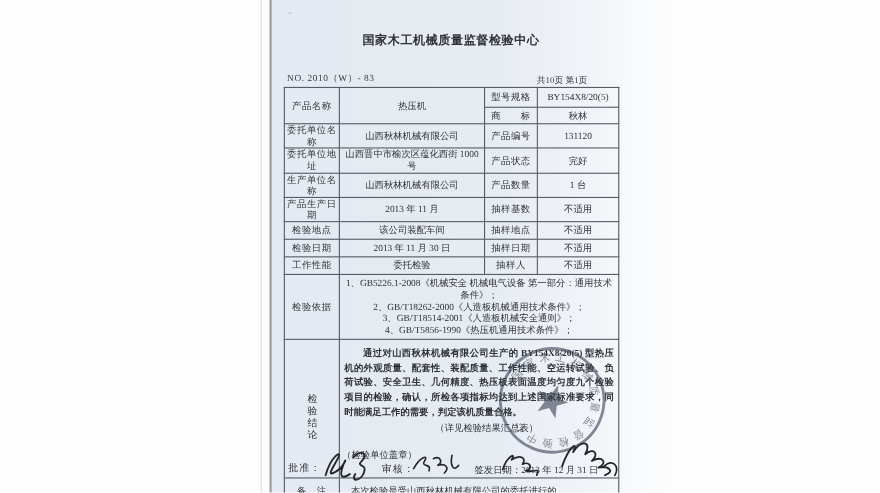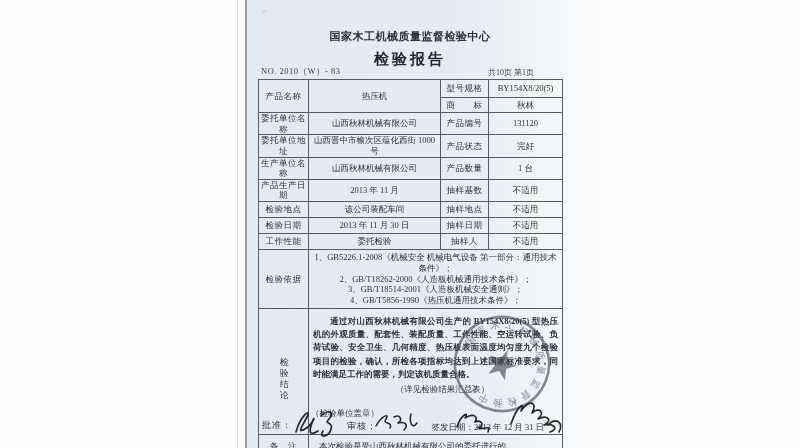--- a/index.html
+++ b/index.html
@@ -45,21 +45,20 @@
 <body>
 
 <div id="screen">
 
   <div class="page-fold-faint"></div>
   <div class="paper"></div>
   <div class="page-edge"></div>
   <div class="corner-smudge">~</div>
 
   <div class="org-title">国家木工机械质量监督检验中心</div>
-  <div class="report-title">检验报告</div>
   <div class="report-no">NO. 2010（W）- 83</div>
   <div class="pagination">共10页  第1页</div>
 
   <table class="report">
     <colgroup>
         <col style="width:50px">
         <col style="width:132px">
         <col style="width:48px">
         <col style="width:74px">
       </colgroup>

